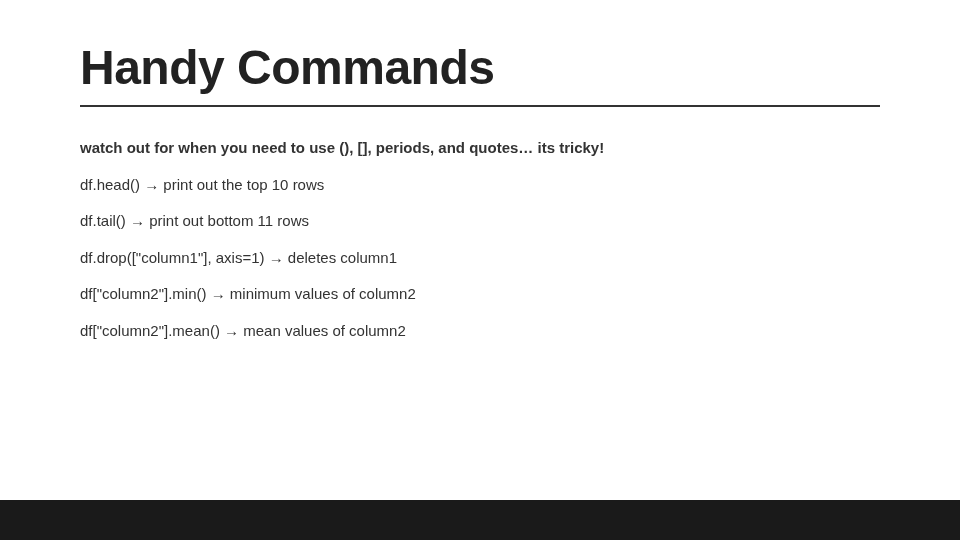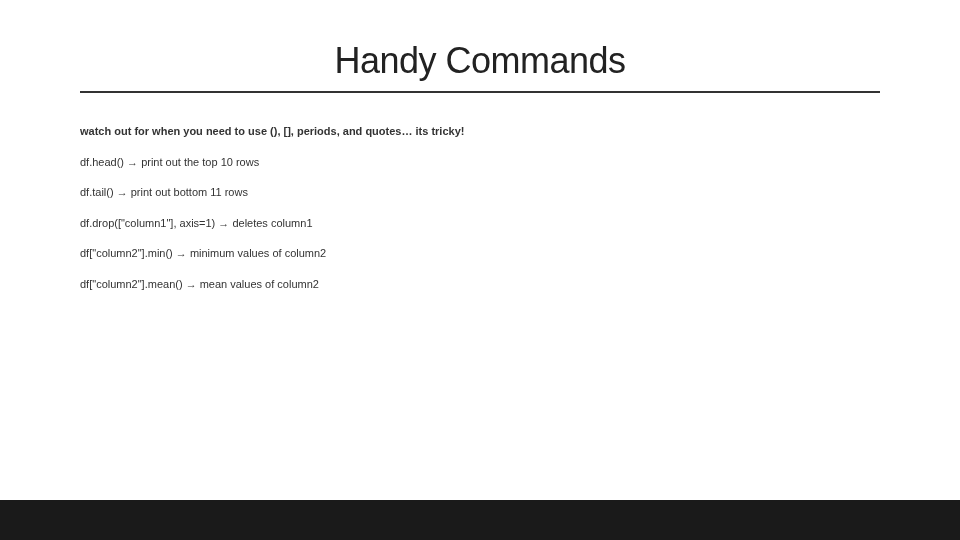--- a/index.html
+++ b/index.html
@@ -25,44 +25,43 @@
       display: flex;
       flex-direction: column;
       padding: 40px 80px 60px 80px;
     }
 
     .title-section {
       margin-bottom: 8px;
     }
 
     .title {
-      font-size: 36px;
-      font-weight: 400;
+      font-size: 48px;
+      font-weight: 700;
       color: #222222;
       letter-spacing: -0.5px;
       line-height: 1.15;
-      text-align: center;
     }
 
     .divider {
       width: 100%;
       height: 2px;
       background: #333333;
       margin-top: 10px;
       margin-bottom: 22px;
     }
 
     .content {
       display: flex;
       flex-direction: column;
       gap: 14px;
     }
 
     .content-line {
-      font-size: 11px;
+      font-size: 15px;
       color: #333333;
       line-height: 1.5;
     }
 
     .content-line.bold {
       font-weight: 700;
     }
 
     .bottom-bar {
       position: absolute;

